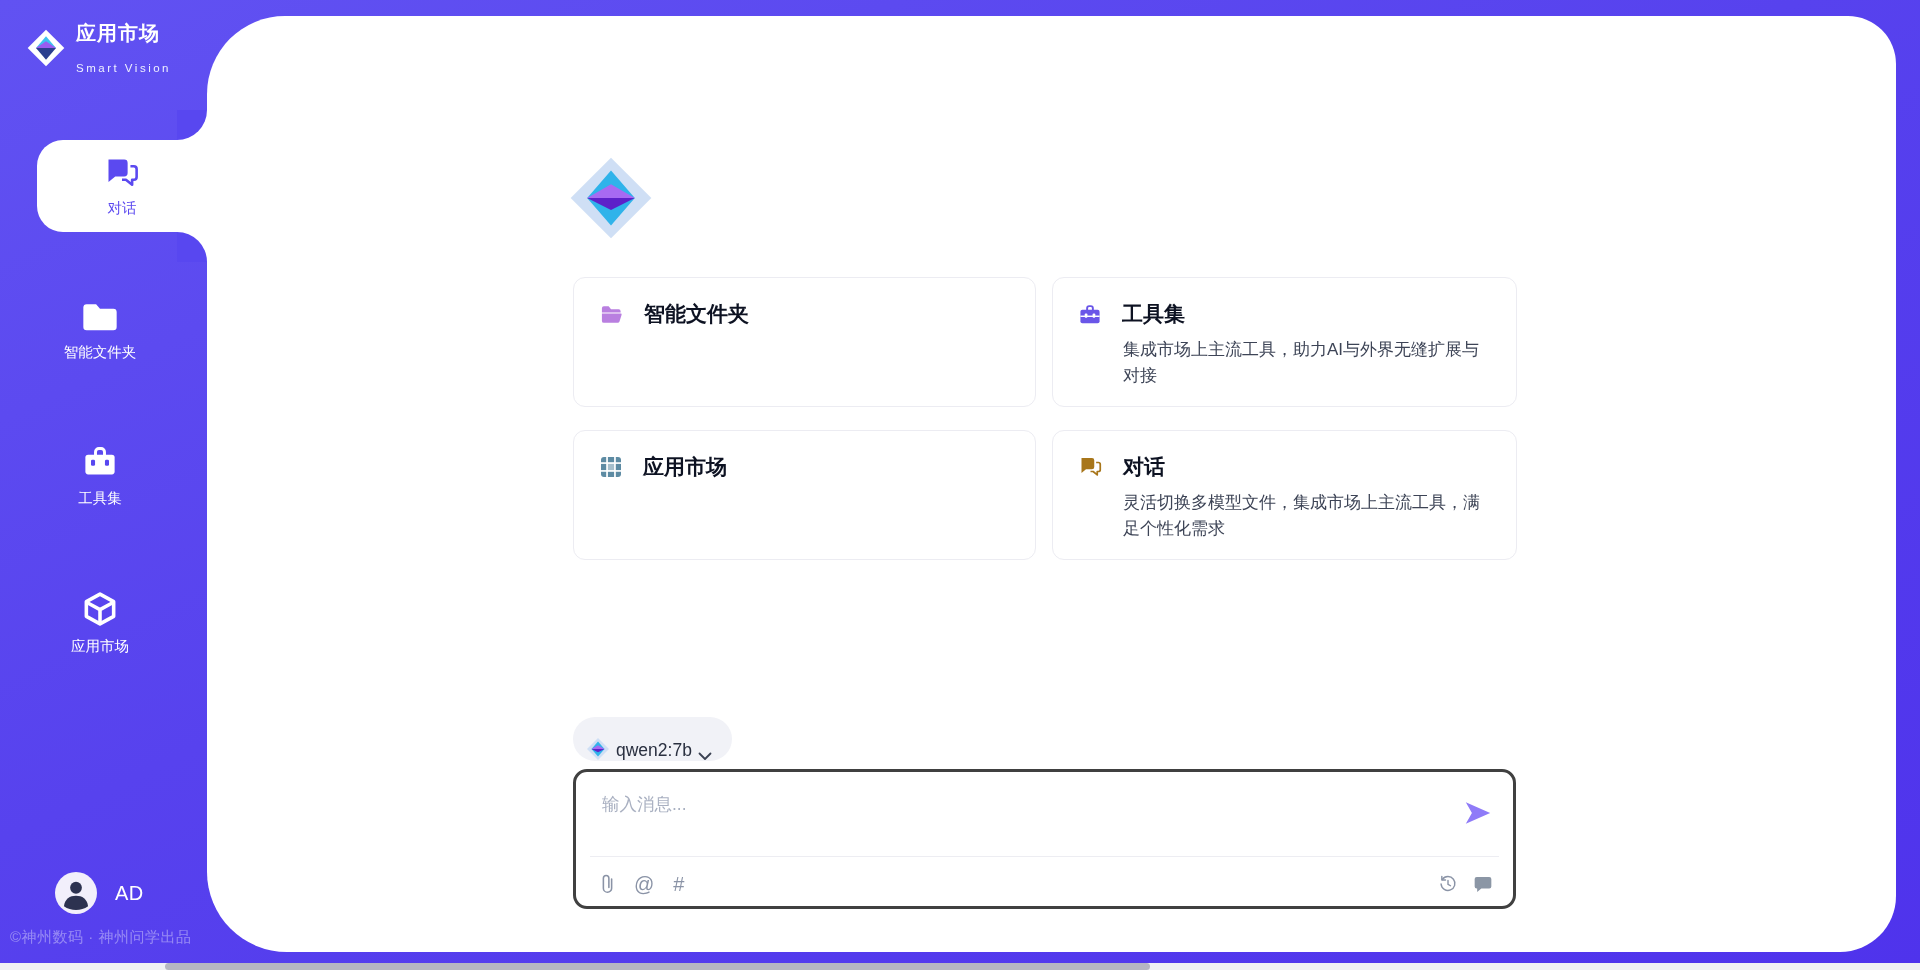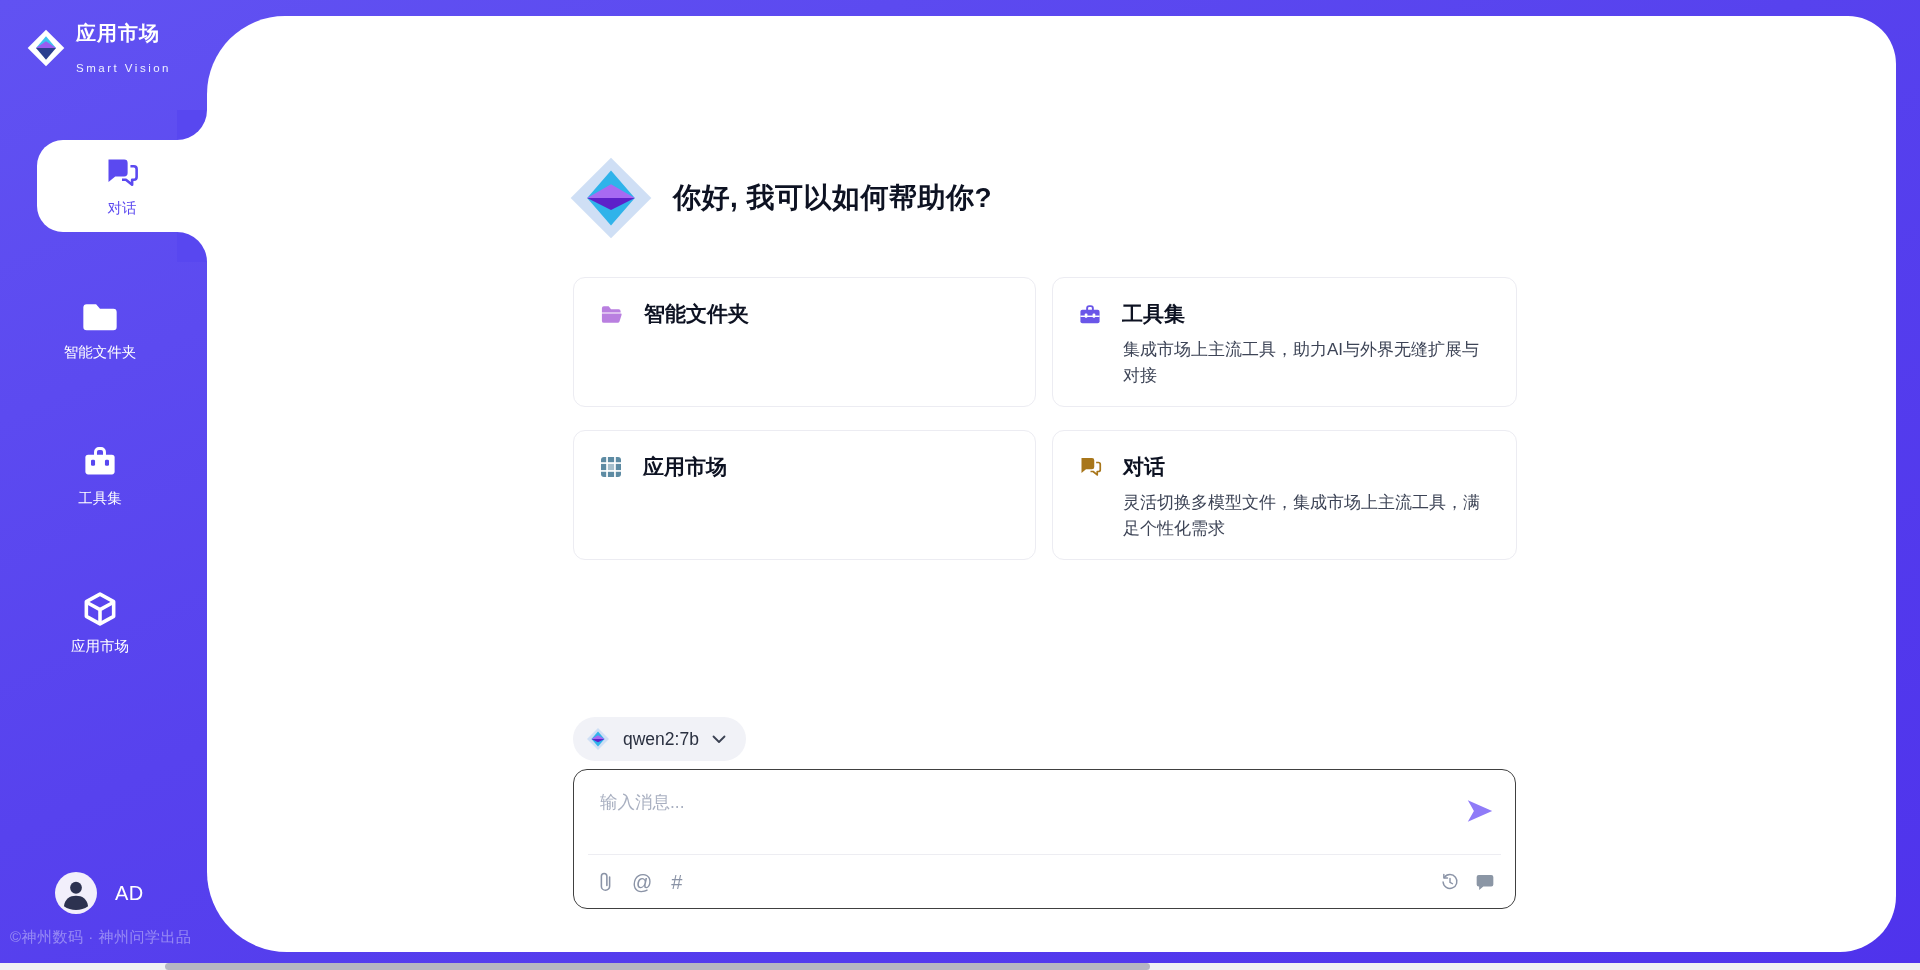--- a/index.html
+++ b/index.html
@@ -47,27 +47,27 @@
   .card{
     box-sizing:border-box;min-height:128px;background:#fff;border:1px solid #ececf2;
     border-radius:12px;padding:22px 26px 18px 25px;cursor:pointer;
   }
   .card-head{display:flex;align-items:center;gap:20px;}
   .card-title{font-size:21px;font-weight:bold;color:#0d1222;}
   .card-desc{margin:9px 0 0 45px;font-size:17px;color:#3d4456;line-height:1.5;}
   
   .model-pill{
     position:absolute;left:366px;top:701px;height:44px;background:#f1f2f7;border-radius:22px;
-    display:inline-flex;align-items:center;gap:13px;padding:0 20px 0 13px;cursor:pointer;
+    display:inline-flex;align-items:flex-end;gap:6px;padding:0 20px 0 13px;cursor:pointer;
   }
   .model-name{font-size:17.5px;color:#2a3040;}
   
   .composer{
     position:absolute;left:366px;top:753px;width:943px;height:140px;box-sizing:border-box;
-    border:1px solid #404040;border-radius:14px;background:#fff;
+    border:3px solid #404040;border-radius:14px;background:#fff;
   }
   .composer textarea{
     position:absolute;left:24px;top:18px;width:840px;height:56px;border:none;outline:none;
     resize:none;font-size:17.5px;color:#333;background:transparent;
     font-family:"Liberation Sans","DejaVu Sans",sans-serif;
   }
   .composer textarea::placeholder{color:#a9b0c1;}
   .send-btn{position:absolute;right:20px;top:26px;width:30px;height:30px;border:none;background:none;padding:0;cursor:pointer;}
   .composer-divider{position:absolute;left:14px;right:14px;top:84px;height:1px;background:#ededf2;}
   .composer-toolbar{
@@ -152,21 +152,20 @@
 
   <main class="content">
 
     <div class="greeting-row">
       <svg width="88" height="88" viewBox="0 0 48 48">
         <polygon points="24,2 46,24 24,46 2,24" fill="#cfdff5"></polygon>
         <polygon points="24,9 37,24 24,39 11,24" fill="#2fb3ea"></polygon>
         <polygon points="11,24 24,16.5 37,24" fill="#a76af2"></polygon>
         <polygon points="11,24 37,24 24,30.5" fill="#5d21c9"></polygon>
       </svg>
-      <h1 class="greeting-text" style="margin:0;">你好, 我可以如何帮助你?</h1>
     </div>
 
     <div class="cards">
 
       <div class="card">
         <div class="card-head">
           <svg width="25" height="23" viewBox="0 0 24 24">
             <path d="M2 5.5A2 2 0 0 1 4 3.5h5l2.5 3h8a2 2 0 0 1 2 2V10H2z" fill="#b97fe0"></path>
             <path d="M2 11h19.6a1 1 0 0 1 .95 1.3l-2.2 7a2 2 0 0 1-1.9 1.4H4a2 2 0 0 1-2-2z" fill="#b97fe0"></path>
           </svg>

